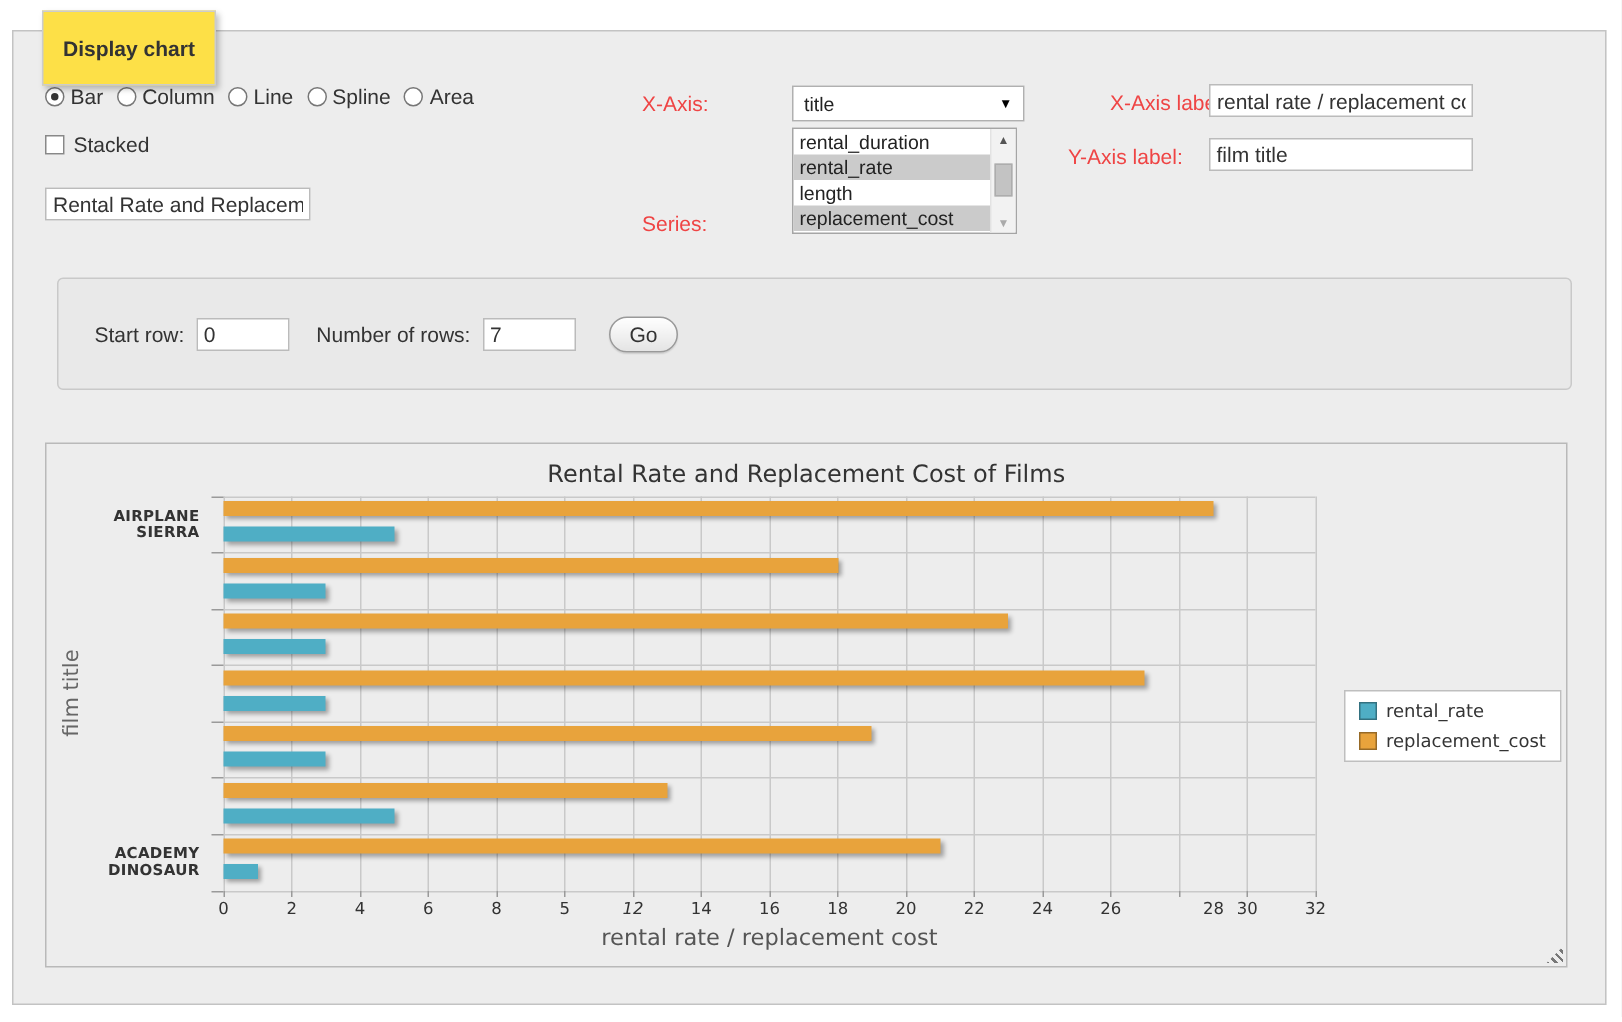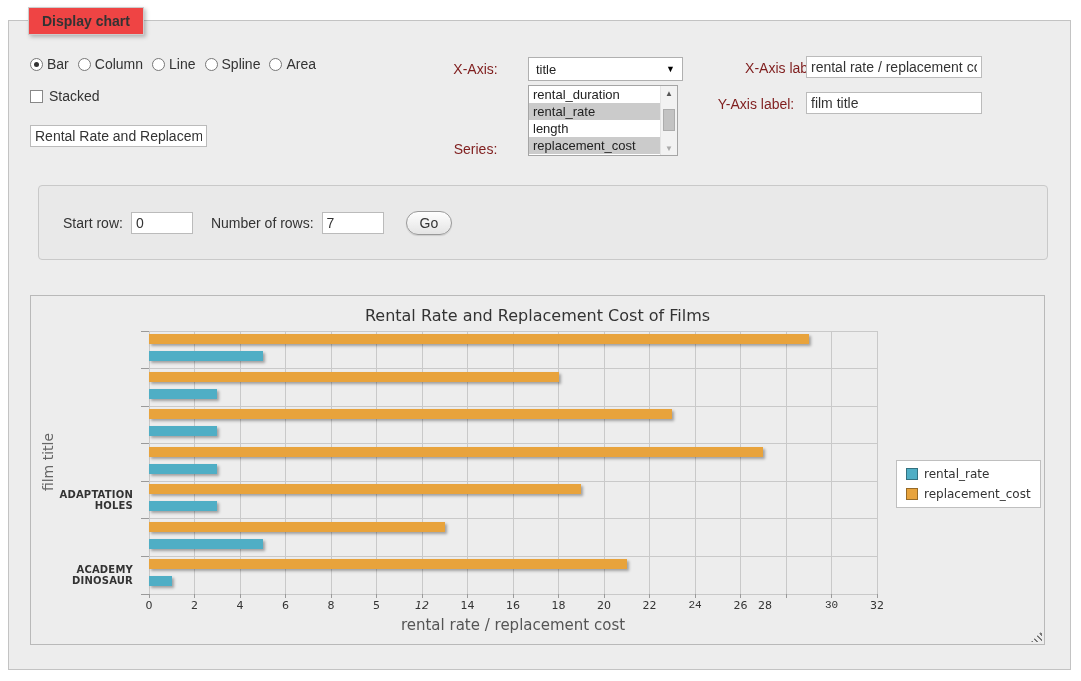--- a/index.html
+++ b/index.html
@@ -5,34 +5,34 @@
   html,body{margin:0;padding:0}
   body{
     width:1081px;height:681px;position:relative;background:#fff;
     font-family:"Liberation Sans",sans-serif;overflow:hidden;
   }
   .fieldset{
     position:absolute;left:8px;top:20px;width:1063px;height:650px;
     background:#EDEDED;border:1px solid #C3C3C3;box-sizing:border-box;
   }
   .panel-title{
-    position:absolute;left:28px;top:7px;z-index:3;background:#ef4444;
-    border:1px solid #CCC;padding:5px 13px;font-size:14px;font-weight:bold;color:#333;
+    position:absolute;left:28px;top:7px;z-index:3;background:#fde047;
+    border:1px solid #CCC;padding:16px 13px;font-size:14px;font-weight:bold;color:#333;
     box-shadow:2px 2px 4px rgba(0,0,0,0.25);
   }
   
   .radio-row{position:absolute;left:30px;top:56px;display:flex;align-items:center;gap:9px;font-size:14px;color:#333;z-index:2}
   .opt-item{display:flex;align-items:center;gap:4px;cursor:default}
   .radio{width:13px;height:13px;border:1px solid #777;border-radius:50%;background:#fff;position:relative;box-sizing:border-box;flex:0 0 auto}
   .radio.on::after{content:"";position:absolute;left:50%;top:50%;width:5px;height:5px;margin:-2.5px 0 0 -2.5px;background:#333;border-radius:50%}
   .stacked-row{position:absolute;left:30px;top:88px;display:flex;align-items:center;gap:6px;font-size:14px;color:#333;z-index:2}
   .checkbox{width:13px;height:13px;border:1px solid #888;background:#fff;box-sizing:border-box}
   input{box-sizing:border-box;border:1px solid #BBB;background:#fff;font:14px "Liberation Sans",sans-serif;color:#333;padding:2px 4px}
   .title-input{position:absolute;left:30px;top:125px;width:177px;height:22px;z-index:2}
-  .form-label{position:absolute;font-size:14px;color:#7f1d1d;text-align:center;z-index:2}
+  .form-label{position:absolute;font-size:14px;color:#ef4444;text-align:left;z-index:2}
   .lbl-xaxis{left:428px;top:61px;width:95px}
   .lbl-series{left:428px;top:141px;width:95px}
   .lbl-xlabel{left:740px;top:60px;width:88px}
   .lbl-ylabel{left:712px;top:96px;width:88px}
   .select{
     position:absolute;left:528px;top:57px;width:155px;height:24px;z-index:2;
     background:#fff;border:1px solid #B0B0B0;box-sizing:border-box;
     display:flex;align-items:center;justify-content:space-between;padding:0 7px;font-size:13px;color:#222;
   }
   .select .arrow{font-size:9px;color:#000}
@@ -157,21 +157,21 @@
     <span class="gap-l">Number of rows:</span>
     <input value="7" style="">
     <button class="go-btn">Go</button>
   </div>
 </div>
 
 <div class="chart">
   <div class="chart-title">Rental Rate and Replacement Cost of Films</div>
   <div class="y-title">film title</div>
   <div class="ylabels">
-      <div class="ylab" style="top: 150.286px; height: 37.5714px;">ADAPTATION HOLES</div>
+      <div class="ylab" style="top: 0px; height: 37.5714px;">AIRPLANE SIERRA</div>
       <div class="ylab" style="top: 225.429px; height: 37.5714px;">ACADEMY DINOSAUR</div>
     </div>
   <div class="plot">
       <div class="gl-v" style="left: -0.5px; background: rgb(201, 201, 201);"></div>
       <div class="gl-v" style="left: 45px; background: rgb(201, 201, 201);"></div>
       <div class="gl-v" style="left: 90.5px; background: rgb(201, 201, 201);"></div>
       <div class="gl-v" style="left: 136px; background: rgb(201, 201, 201);"></div>
       <div class="gl-v" style="left: 181.5px; background: rgb(201, 201, 201);"></div>
       <div class="gl-v" style="left: 227px; background: rgb(201, 201, 201);"></div>
       <div class="gl-v" style="left: 272.5px; background: rgb(201, 201, 201);"></div>
@@ -238,27 +238,27 @@
     <div class="xtick-label" style="left: 416.5px;">14</div>
     <div class="tick-x" style="left: 481.5px;"></div>
     <div class="xtick-label" style="left: 462px;">16</div>
     <div class="tick-x" style="left: 527px;"></div>
     <div class="xtick-label" style="left: 507.5px;">18</div>
     <div class="tick-x" style="left: 572.5px;"></div>
     <div class="xtick-label" style="left: 553px;">20</div>
     <div class="tick-x" style="left: 618px;"></div>
     <div class="xtick-label" style="left: 598.5px;">22</div>
     <div class="tick-x" style="left: 663.5px;"></div>
-    <div class="xtick-label" style="left: 644px; font-family: Liberation Mono, monospace;">24</div>
+    <div class="xtick-label" style="left: 644px;">24</div>
     <div class="tick-x" style="left: 709px;"></div>
     <div class="xtick-label" style="left: 689.5px;">26</div>
     <div class="tick-x" style="left: 754.5px;"></div>
-    <div class="xtick-label" style="left: 714px;">28</div>
+    <div class="xtick-label" style="left: 758px;">28</div>
     <div class="tick-x" style="left: 800px;"></div>
-    <div class="xtick-label" style="left: 780.5px; font-family: Liberation Mono, monospace;">30</div>
+    <div class="xtick-label" style="left: 780.5px;">30</div>
     <div class="tick-x" style="left: 845.5px;"></div>
     <div class="xtick-label" style="left: 826px;">32</div>
     <div class="tick-y" style="top: 34.5px;"></div>
     <div class="tick-y" style="top: 72.0714px;"></div>
     <div class="tick-y" style="top: 109.643px;"></div>
     <div class="tick-y" style="top: 147.214px;"></div>
     <div class="tick-y" style="top: 184.786px;"></div>
     <div class="tick-y" style="top: 222.357px;"></div>
     <div class="tick-y" style="top: 259.929px;"></div>
     <div class="tick-y" style="top: 297.5px;"></div>

